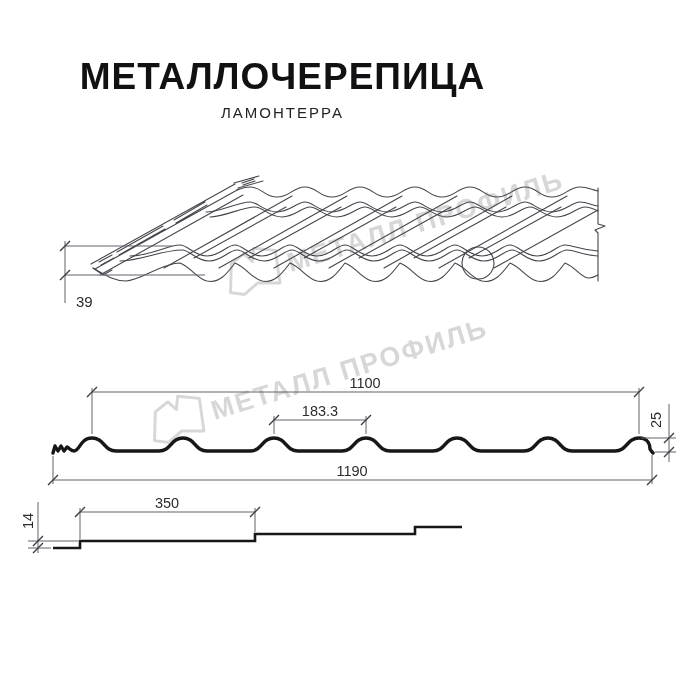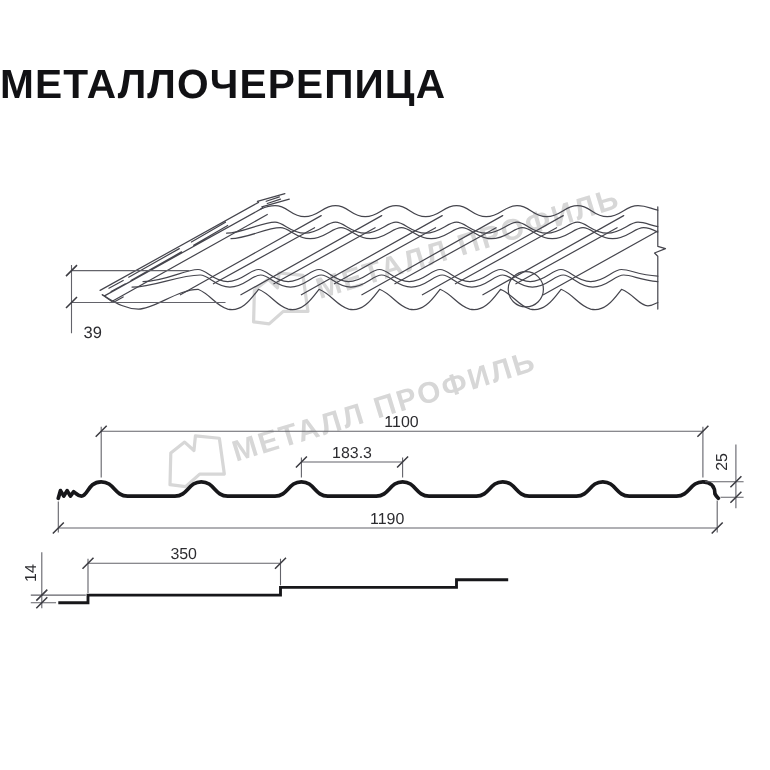--- a/index.html
+++ b/index.html
@@ -1,20 +1,20 @@
 <!DOCTYPE html>
 <html><head>
 <meta charset="utf-8">
 <style>
   html,body{margin:0;padding:0;}
   .canvas{
     position:relative;width:700px;height:700px;background:#ffffff;
     font-family:"Liberation Sans",sans-serif;overflow:hidden;
   }
-  .title-block{position:absolute;top:0;left:0;width:565px;}
+  .title-block{position:absolute;top:0;left:0;width:565px;text-align:center;}
   .page-title{
     margin:56px 0 0 0;font-size:37px;font-weight:bold;letter-spacing:1px;
     color:#111114;font-family:"Liberation Sans",sans-serif;
   }
   .page-subtitle{
     margin:6px 0 0 0;font-size:15px;font-weight:normal;letter-spacing:2px;
     color:#232327;
   }
   svg{position:absolute;top:0;left:0;}
   .thin{stroke:#45454d;stroke-width:1.1;fill:none;stroke-linejoin:round;stroke-linecap:round;}
@@ -27,20 +27,21 @@
   .wmtext{fill:#d7d7d7;font-size:27px;font-weight:bold;letter-spacing:2px;
     font-family:"Liberation Sans",sans-serif;}
 </style>
 </head>
 <body>
 
 <div class="canvas">
 
   <div class="title-block">
     <h1 class="page-title">МЕТАЛЛОЧЕРЕПИЦА</h1>
+    <div class="page-subtitle">ЛАМОНТЕРРА</div>
   </div>
 
   <svg width="700" height="700" viewBox="0 0 700 700">
 
     <g>
       <g transform="translate(226,300) rotate(-17)">
         <path class="wm" transform="translate(0,-46) scale(0.65)" d="M10,62 L24,20 L47,11 L56,26 L64,7 L95,20 L87,70 L54,60 L30,71 Z"></path>
         <text class="wmtext" x="70" y="-8">МЕТАЛЛ ПРОФИЛЬ</text>
       </g>
     </g>

